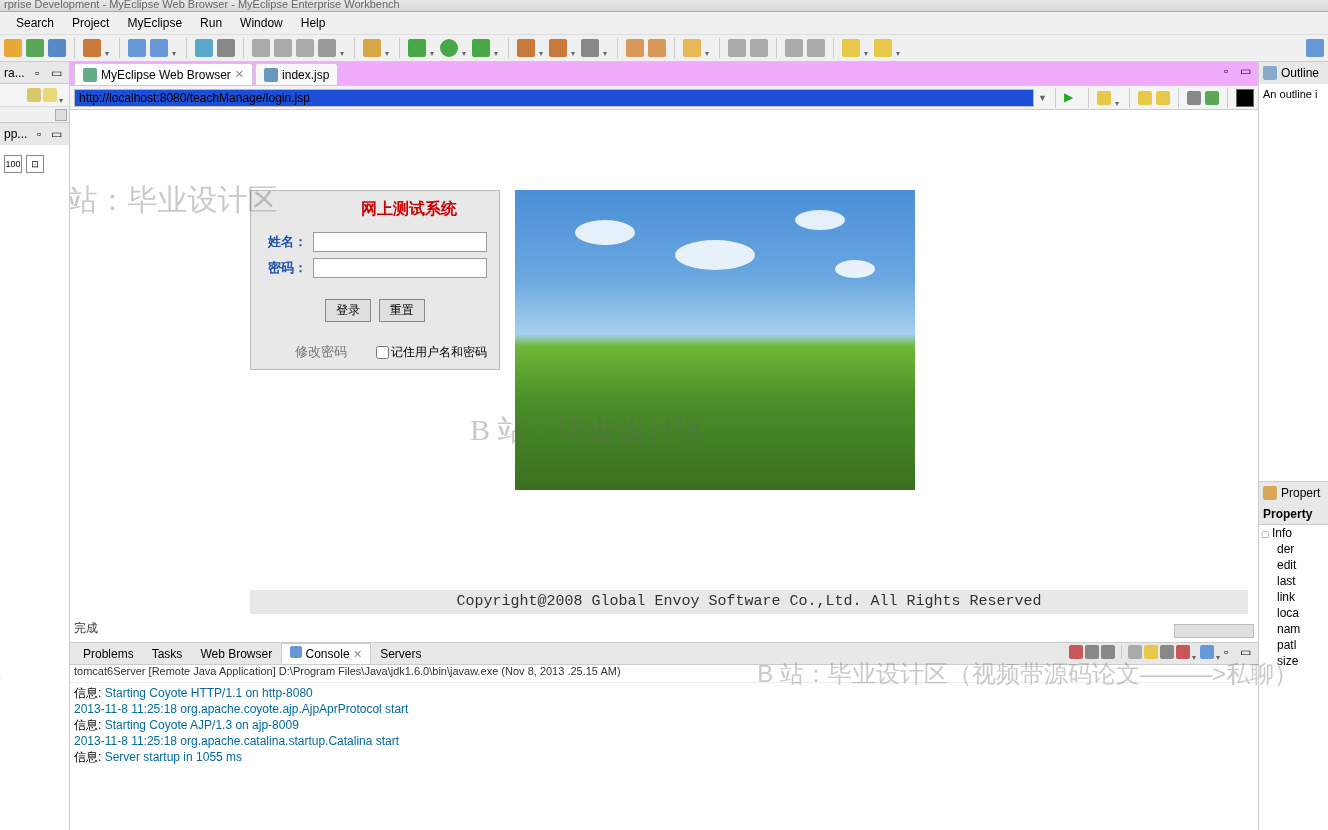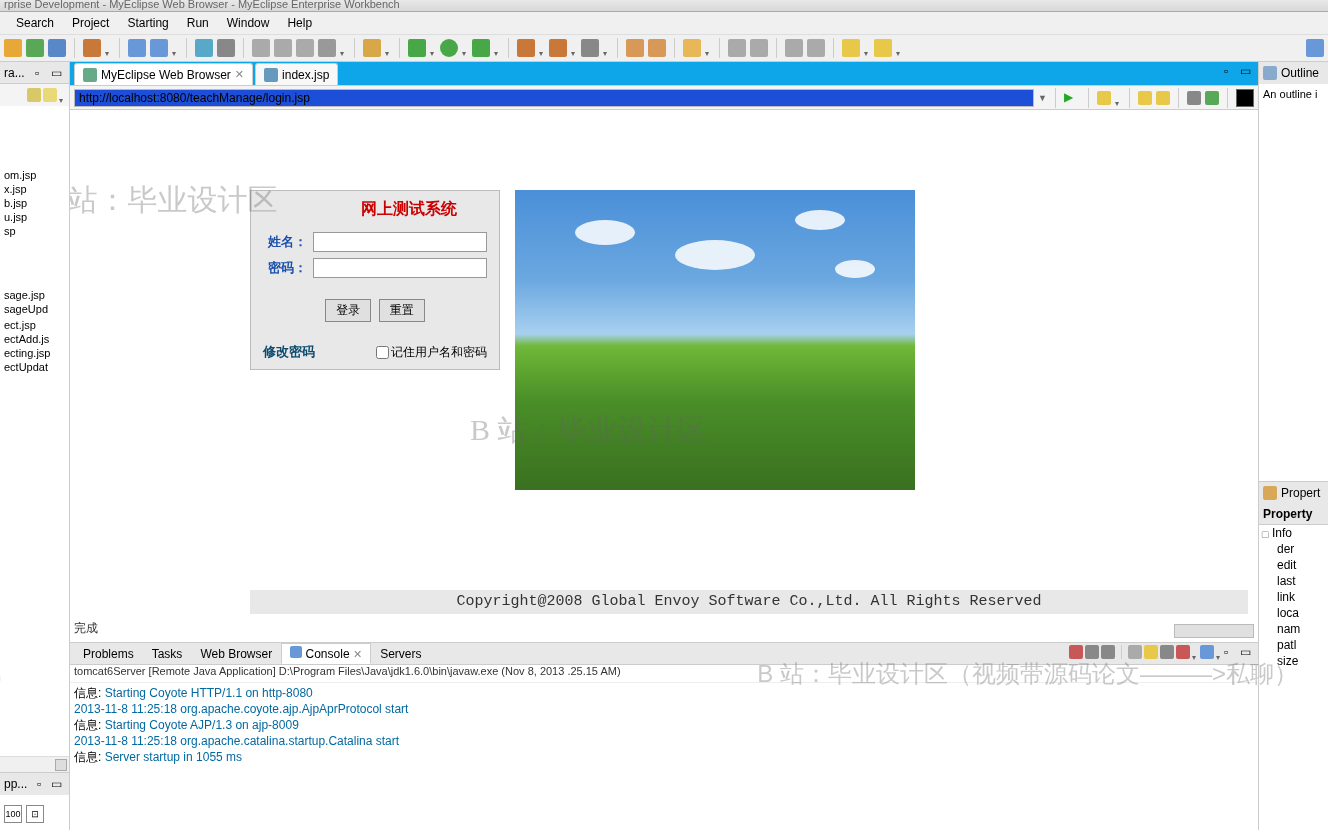--- a/index.html
+++ b/index.html
@@ -22,21 +22,21 @@
 .file-item { padding: 1px 4px; font-size: 11px; white-space: nowrap; color: #000; cursor: default; }
 .scroll-h { height: 16px; background: #f0f0f0; border-top: 1px solid #ddd; position: relative; }
 .scroll-h::after { content: ""; position: absolute; right: 2px; top: 2px; width: 10px; height: 10px; background: #ddd; border: 1px solid #aaa; }
 
 .left-bottom { height: 60px; border-top: 1px solid #ccc; }
 .lb-hdr { height: 22px; background: #e8e8e8; display: flex; align-items: center; justify-content: space-between; padding: 0 4px; font-size: 11px; }
 .lb-body { height: 38px; background: #fff; display: flex; align-items: center; gap: 4px; padding: 0 4px; }
 .sq { width: 18px; height: 18px; border: 1px solid #888; background: #fff; display: flex; align-items: center; justify-content: center; font-size: 9px; }
 
 .center-col { flex: 1; display: flex; flex-direction: column; }
-.editor-tabs { height: 24px; background: #0ea5e9; border-bottom: 1px solid #ccc; display: flex; align-items: flex-end; padding-left: 4px; position: relative; }
+.editor-tabs { height: 24px; background: #f0abfc; border-bottom: 1px solid #ccc; display: flex; align-items: flex-end; padding-left: 4px; position: relative; }
 .ed-tab { height: 22px; background: #f8f8f8; border: 1px solid #ccc; border-bottom: none; padding: 0 8px; display: flex; align-items: center; gap: 4px; margin-right: 2px; border-radius: 3px 3px 0 0; cursor: pointer; }
 .ed-tab.active { background: #fff; }
 .tab-icon { width: 14px; height: 14px; display: inline-block; background: #6a8; border-radius: 2px; }
 .tab-icon.jsp { background: #69b; }
 .close-x { color: #888; font-size: 11px; cursor: pointer; }
 .ed-controls { position: absolute; right: 4px; top: 2px; display: flex; gap: 2px; }
 
 .url-bar { height: 24px; background: #f4f4f4; border-bottom: 1px solid #ccc; display: flex; align-items: center; padding: 0 4px; gap: 4px; }
 .url-input { flex: 1; height: 18px; border: 1px solid #bbb; background: #1d4ed8; padding: 0 4px; font-size: 12px; }
 .url-btn { width: 16px; height: 16px; display: inline-block; cursor: pointer; }
@@ -44,21 +44,21 @@
 
 .browser-content { flex: 1; background: #fff; position: relative; overflow: hidden; }
 .login-box { position: absolute; left: 180px; top: 80px; width: 250px; background: #e8e8e8; border: 1px solid #bbb; padding: 8px 12px; }
 .login-title { color: #c00; font-weight: bold; font-size: 16px; font-family: STKaiti, KaiTi, serif; margin-bottom: 12px; text-align: right; padding-right: 30px; }
 .login-row { margin: 6px 0; display: flex; align-items: center; }
 .login-row label { width: 50px; color: #1a4faa; font-weight: bold; font-size: 13px; text-align: right; padding-right: 6px; }
 .login-row input[type="text"], .login-row input[type="password"] { flex: 1; height: 20px; border: 1px solid #999; background: #fff; }
 .btn-row { text-align: center; margin: 8px 0; }
 .btn-row button { padding: 2px 10px; background: #e0e0e0; border: 1px solid #888; cursor: pointer; margin: 13px 2px; }
 .link-row { display: flex; align-items: center; justify-content: space-between; margin-top: 6px; }
-.link-row a { color: #0c4a6e; font-weight: bold; text-decoration: none; font-size: 13px; }
+.link-row a { color: #737373; font-weight: normal; text-decoration: none; font-size: 13px; margin-left: 32px; }
 .link-row label { font-size: 12px; display: flex; align-items: center; gap: 2px; }
 
 .bliss-img { position: absolute; left: 445px; top: 80px; width: 400px; height: 300px; background: linear-gradient(to bottom, #4a8fd8 0%, #6ba8e0 30%, #a8d0ef 48%, #6fb838 52%, #4a8f28 70%, #3a7020 100%); }
 .cloud { position: absolute; background: rgba(255,255,255,0.85); border-radius: 50%; }
 
 .watermark { position: absolute; color: rgba(100,100,100,0.35); font-size: 30px; font-weight: 500; pointer-events: none; font-family: "Microsoft YaHei"; }
 
 .copyright-bar { position: absolute; bottom: 28px; left: 180px; right: 10px; height: 24px; background: #e8e8e8; text-align: center; line-height: 24px; font-family: "Courier New"; font-size: 15px; color: #333; }
 .status-bar { position: absolute; bottom: 4px; left: 4px; right: 4px; height: 20px; font-size: 12px; color: #333; display: flex; align-items: center; }
 .status-scroll { position: absolute; bottom: 4px; right: 4px; width: 80px; height: 14px; background: #e0e0e0; border: 1px solid #bbb; }
@@ -90,21 +90,21 @@
 .robot::before { content: "具象机"; writing-mode: vertical-rl; font-size: 18px; color: #999; }
 </style>
 </head>
 <body>
 
 <div class="titlebar-partial">rprise Development - MyEclipse Web Browser - MyEclipse Enterprise Workbench</div>
 
 <div class="menubar">
   <span>Search</span>
   <span>Project</span>
-  <span>Starting</span>
+  <span>MyEclipse</span>
   <span>Run</span>
   <span>Window</span>
   <span>Help</span>
 </div>
 
 <div class="toolbar">
   <span class="tb-icon" style="background:#e8a838"></span>
   <span class="tb-icon" style="background:#58a858"></span>
   <span class="tb-icon" style="background:#5888c8"></span>
   <span class="tb-sep"></span>
@@ -166,36 +166,20 @@
   <div class="left-col">
     <div class="left-panel-hdr">
       <span style="flex:1">ra...</span>
       <span class="mini-icon" style="background:none">▫</span>
       <span class="mini-icon" style="background:none">▭</span>
     </div>
     <div class="left-toolbar">
       <span class="mini-icon" style="background:#d8c868"></span>
       <span class="mini-icon" style="background:#e8d878"></span>
       <span class="dd"></span>
-    </div>
-    <div class="file-list">
-      <div style="height:60px"></div>
-      <div class="file-item">om.jsp</div>
-      <div class="file-item">x.jsp</div>
-      <div class="file-item">b.jsp</div>
-      <div class="file-item">u.jsp</div>
-      <div class="file-item">sp</div>
-      <div style="height:50px"></div>
-      <div class="file-item">sage.jsp</div>
-      <div class="file-item">sageUpd</div>
-      <div class="file-item"></div>
-      <div class="file-item">ect.jsp</div>
-      <div class="file-item">ectAdd.js</div>
-      <div class="file-item">ecting.jsp</div>
-      <div class="file-item">ectUpdat</div>
     </div>
     <div class="scroll-h"></div>
     <div class="left-bottom">
       <div class="lb-hdr">
         <span>pp...</span>
         <span><span class="mini-icon" style="background:none">▫</span><span class="mini-icon" style="background:none">▭</span></span>
       </div>
       <div class="lb-body">
         <span class="sq">100</span>
         <span class="sq">⊡</span>

